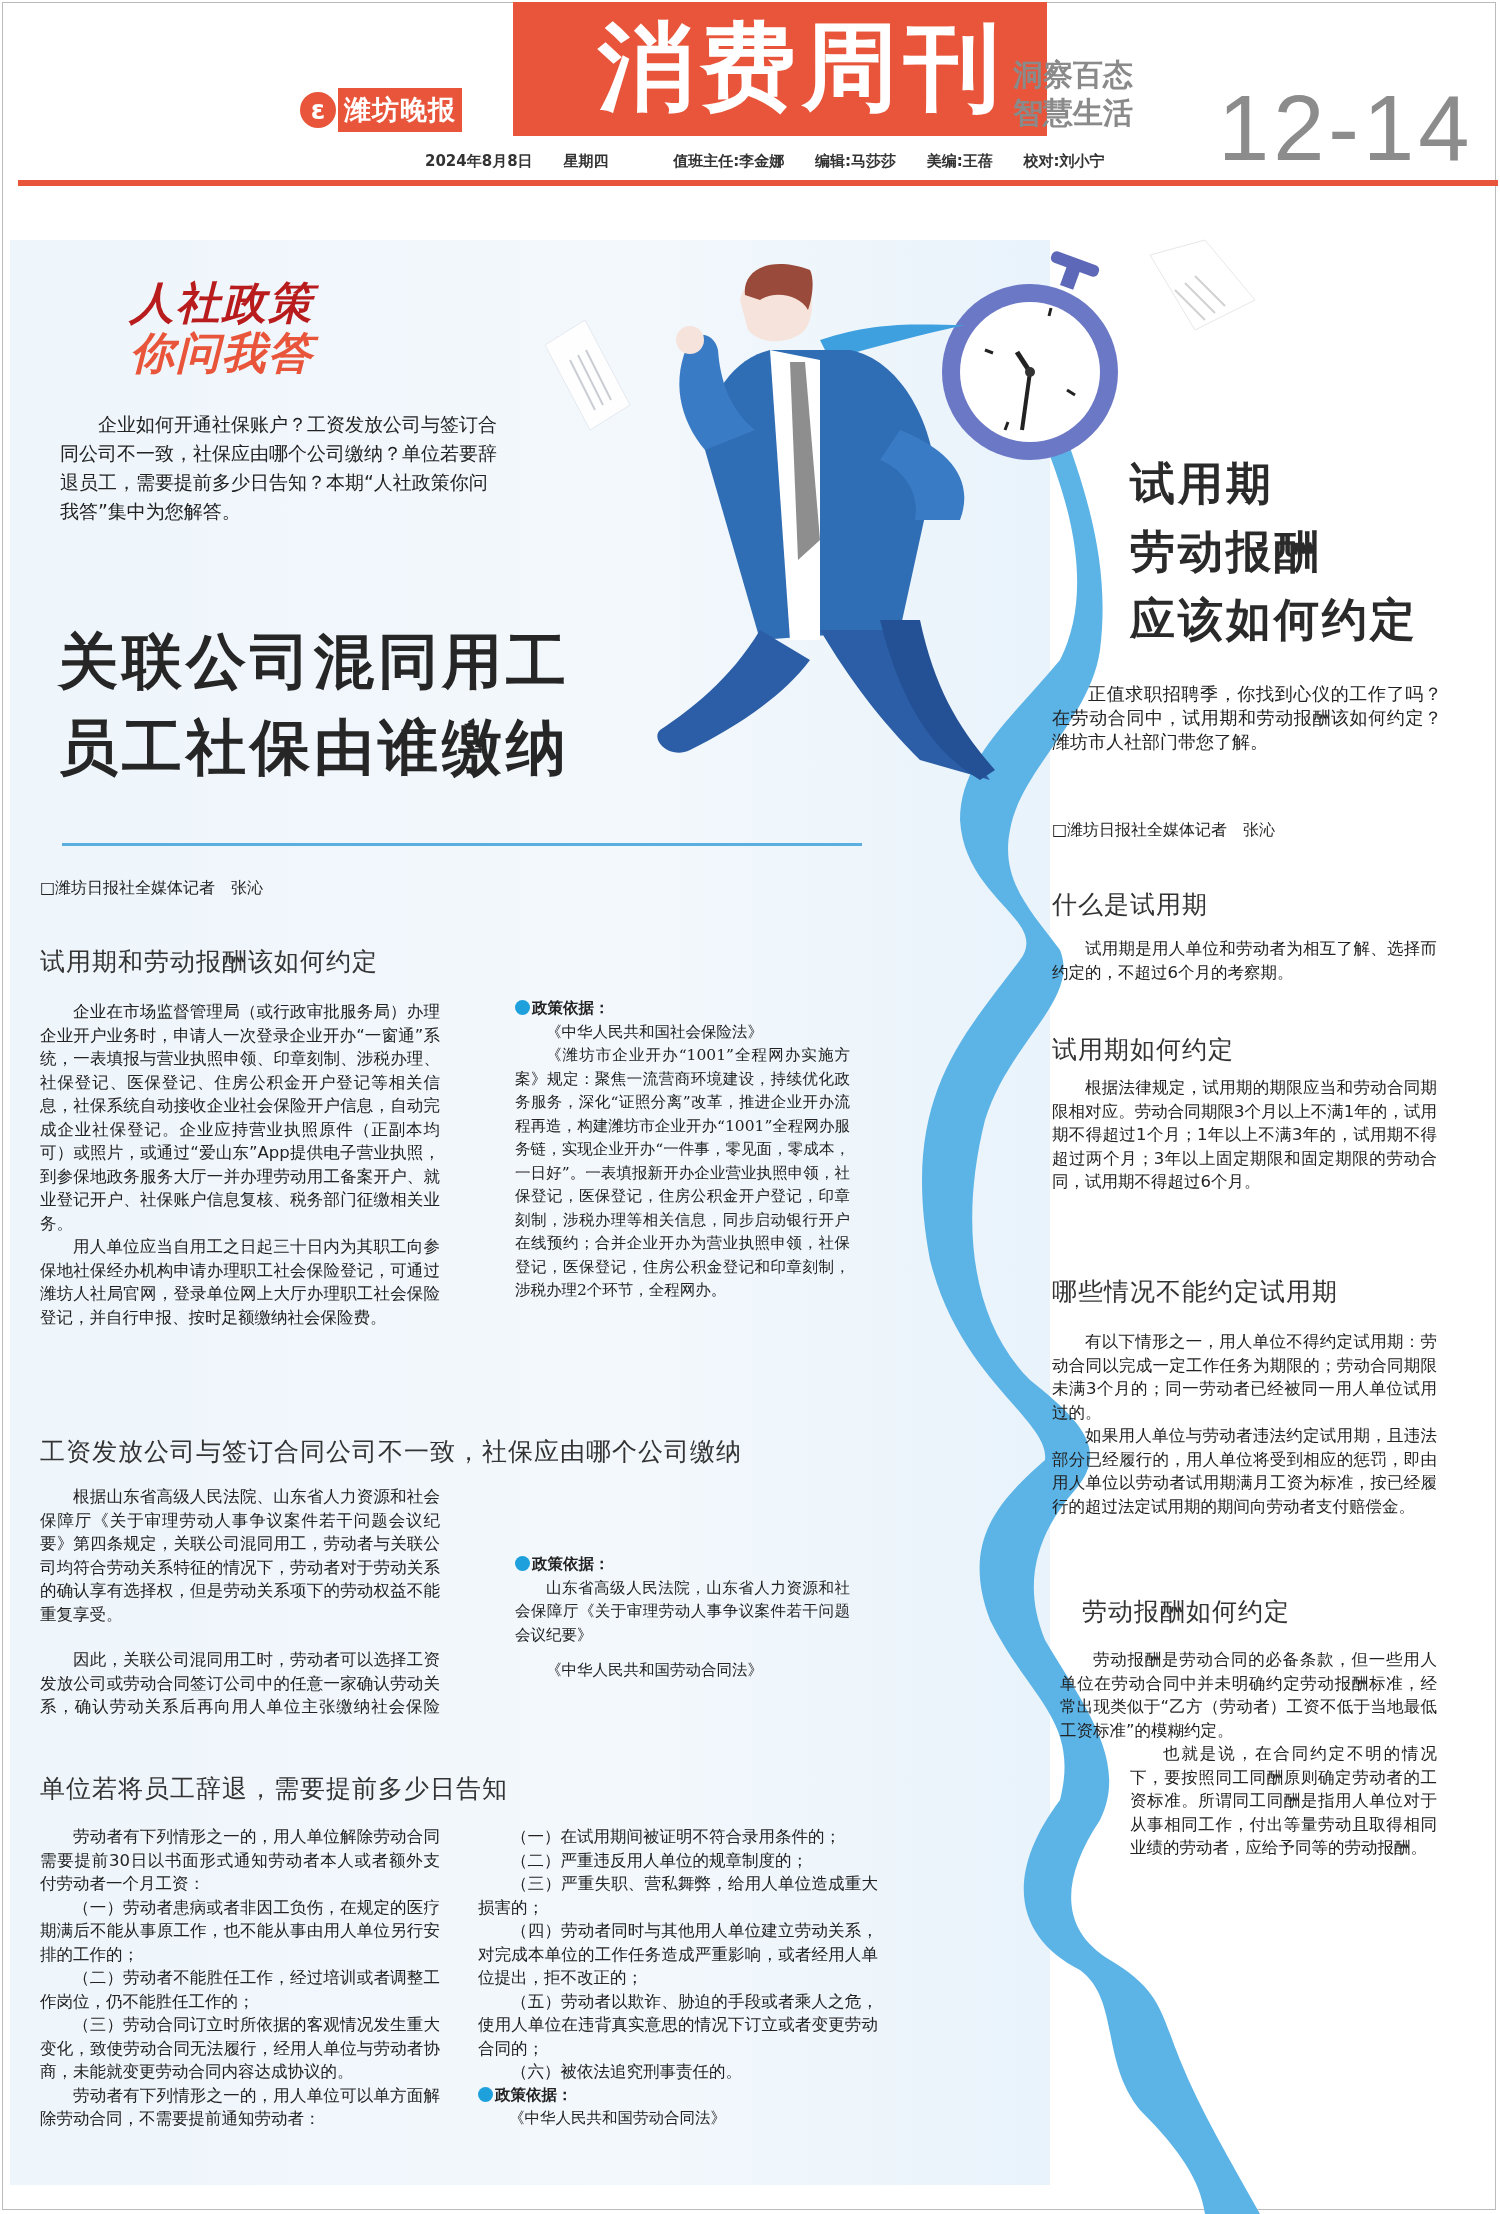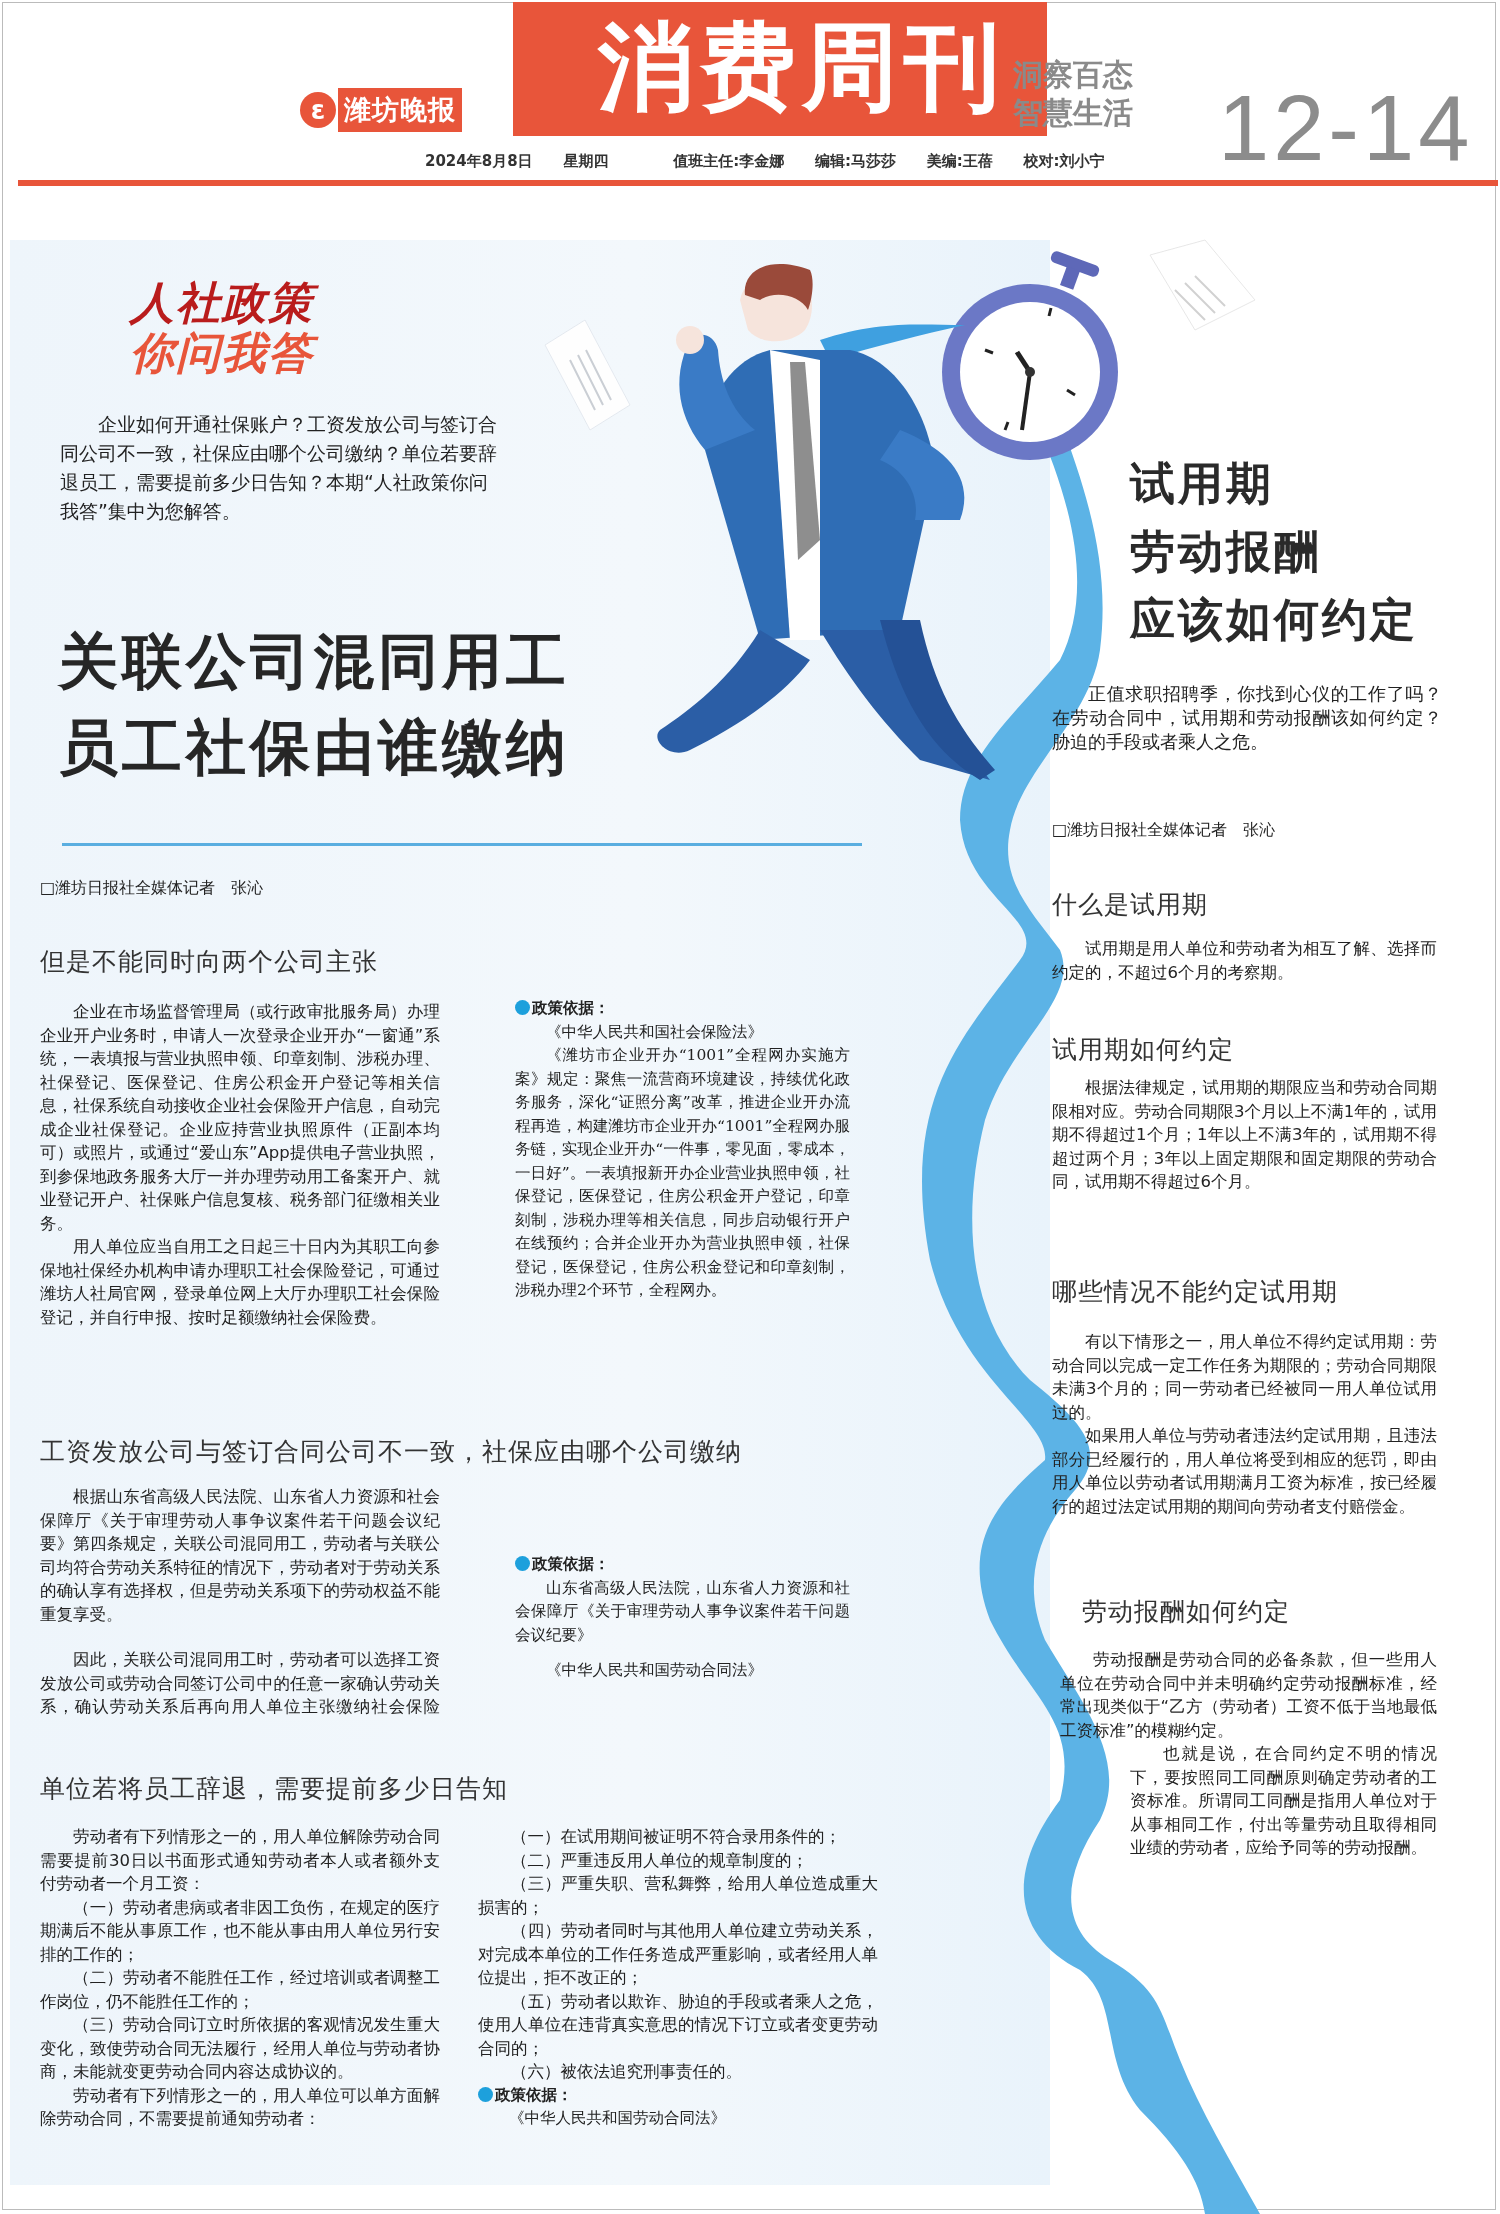--- a/index.html
+++ b/index.html
@@ -193,21 +193,21 @@
 
 <div class="intro">企业如何开通社保账户？工资发放公司与签订合同公司不一致，社保应由哪个公司缴纳？单位若要辞退员工，需要提前多少日告知？本期“人社政策你问我答”集中为您解答。</div>
 
 <div class="headline">
   <div>关联公司混同用工</div>
   <div>员工社保由谁缴纳</div>
 </div>
 <div class="blue-rule"></div>
 <div class="byline" style="left:40px; top:878px;">□潍坊日报社全媒体记者　张沁</div>
 
-<div class="section-head" style="left:40px; top:945px;">但是不能同时向两个公司主张</div>
+<div class="section-head" style="left:40px; top:945px;">试用期和劳动报酬该如何约定</div>
 <div class="body" style="left:40px; top:1000px; width:400px;">
   <p>企业在市场监督管理局（或行政审批服务局）办理企业开户业务时，申请人一次登录企业开办“一窗通”系统，一表填报与营业执照申领、印章刻制、涉税办理、社保登记、医保登记、住房公积金开户登记等相关信息，社保系统自动接收企业社会保险开户信息，自动完成企业社保登记。企业应持营业执照原件（正副本均可）或照片，或通过“爱山东”App提供电子营业执照，到参保地政务服务大厅一并办理劳动用工备案开户、就业登记开户、社保账户信息复核、税务部门征缴相关业务。</p>
   <p>用人单位应当自用工之日起三十日内为其职工向参保地社保经办机构申请办理职工社会保险登记，可通过潍坊人社局官网，登录单位网上大厅办理职工社会保险登记，并自行申报、按时足额缴纳社会保险费。</p>
 </div>
 <div class="body policy" style="left:515px; top:997px; width:335px;">
   <p class="policy-label"><span class="dot"></span><span>政策依据：</span></p>
   <p>《中华人民共和国社会保险法》</p>
   <p>《潍坊市企业开办“1001”全程网办实施方案》规定：聚焦一流营商环境建设，持续优化政务服务，深化“证照分离”改革，推进企业开办流程再造，构建潍坊市企业开办“1001”全程网办服务链，实现企业开办“一件事，零见面，零成本，一日好”。一表填报新开办企业营业执照申领，社保登记，医保登记，住房公积金开户登记，印章刻制，涉税办理等相关信息，同步启动银行开户在线预约；合并企业开办为营业执照申领，社保登记，医保登记，住房公积金登记和印章刻制，涉税办理2个环节，全程网办。</p>
 </div>
 
@@ -245,21 +245,21 @@
   </div>
 </div>
 
 <div class="r-headline">
   <span>试用期</span>
   <span>劳动报酬</span>
   <span>应该如何约定</span>
 </div>
 
 <div class="body" style="left:1052px; top:682px; width:390px; font-size:18px; line-height:24px;">
-  <p>正值求职招聘季，你找到心仪的工作了吗？在劳动合同中，试用期和劳动报酬该如何约定？胁迫的手段或者乘人之危。</p>
+  <p>正值求职招聘季，你找到心仪的工作了吗？在劳动合同中，试用期和劳动报酬该如何约定？潍坊市人社部门带您了解。</p>
 </div>
 <div class="byline" style="left:1052px; top:820px;">□潍坊日报社全媒体记者　张沁</div>
 
 <div class="section-head" style="left:1052px; top:888px;">什么是试用期</div>
 <div class="body" style="left:1052px; top:937px; width:385px;">
   <p>试用期是用人单位和劳动者为相互了解、选择而约定的，不超过6个月的考察期。</p>
 </div>
 
 <div class="section-head" style="left:1052px; top:1033px;">试用期如何约定</div>
 <div class="body" style="left:1052px; top:1060px; width:385px;margin-top:16px;">

